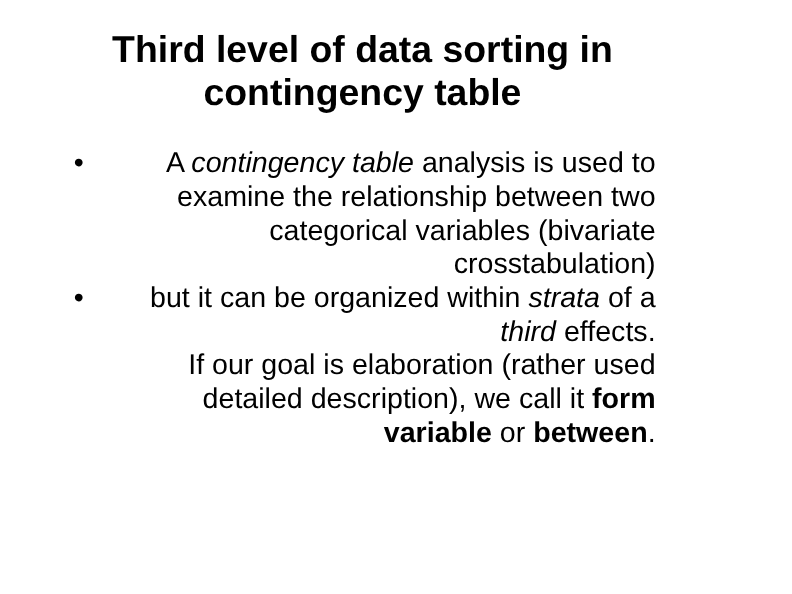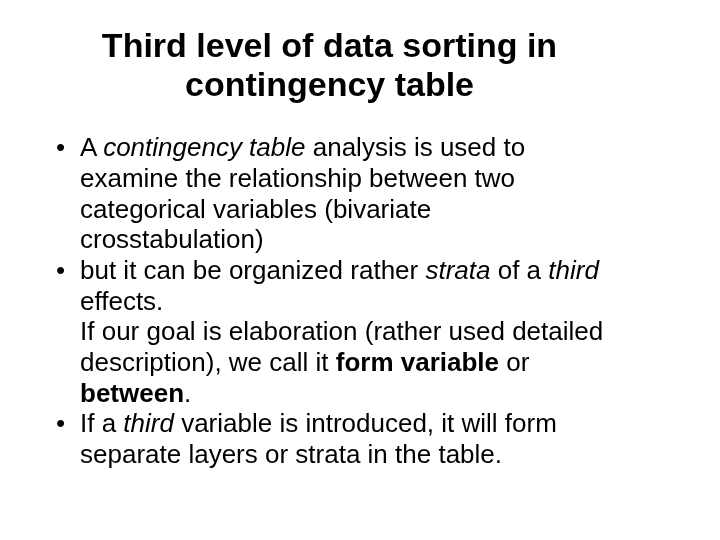--- a/index.html
+++ b/index.html
@@ -19,22 +19,23 @@
   }
   .title {
     text-align: center;
     font-weight: bold;
     font-size: 34px;
     line-height: 1.15;
     margin: 6px 0 28px 0;
   }
   ul.bullets {
     list-style: none;
-    margin: 4px;
+    margin: 15px;
     padding: 0;
+    text-align: right;
   }
   ul.bullets > li {
     position: relative;
     font-size: 26px;
     line-height: 1.18;
     padding-left: 28px;
     margin: 0;
   }
   ul.bullets > li::before {
     content: "•";
@@ -52,22 +53,19 @@
 <div class="slide">
   <div class="title">Third level of data sorting in contingency table</div>
 
   <ul class="bullets">
 
     <li>
       <span>A </span><i>contingency table</i><span> analysis is used to examine the relationship between two categorical variables (bivariate crosstabulation)</span>
     </li>
 
     <li>
-      <span>but it can be organized rather </span><i>strata</i><span> of a </span><i>third</i><span> effects.</span><br>
+      <span>but it can be organized within </span><i>strata</i><span> of a </span><i>third</i><span> effects.</span><br>
       <span>If our goal is elaboration (rather used detailed description), we call it </span><b>form variable</b><span> or </span><b>between</b><span>.</span><br>
     </li>
 
-    <li>
-      <span>If a </span><i>third</i><span> variable is introduced, it will form separate layers or strata in the table.</span>
-    </li>
 
   </ul>
 </div>
 
 </body></html>

